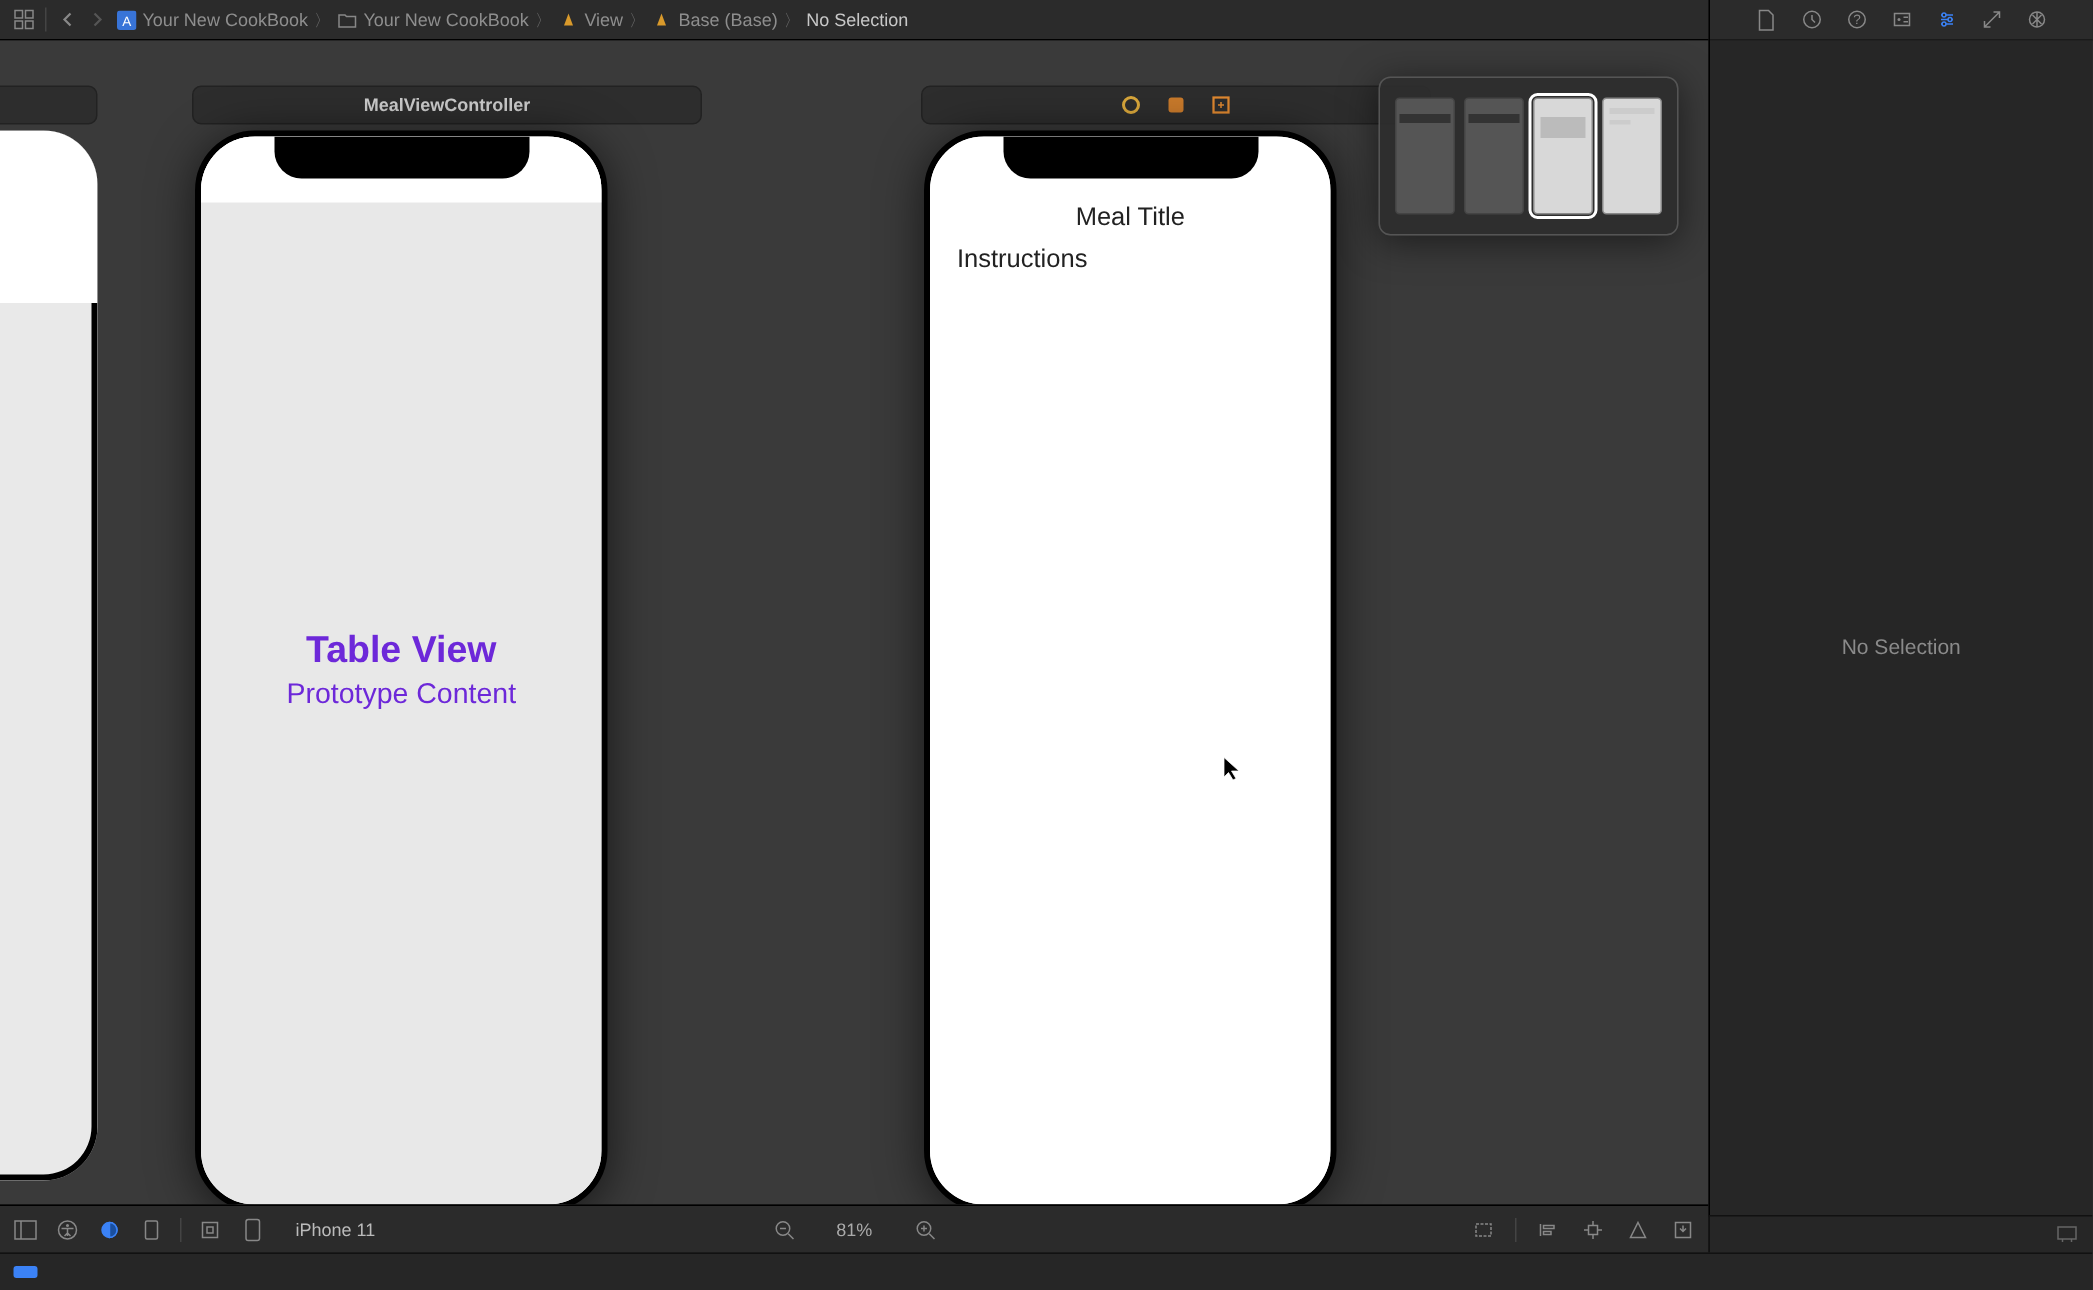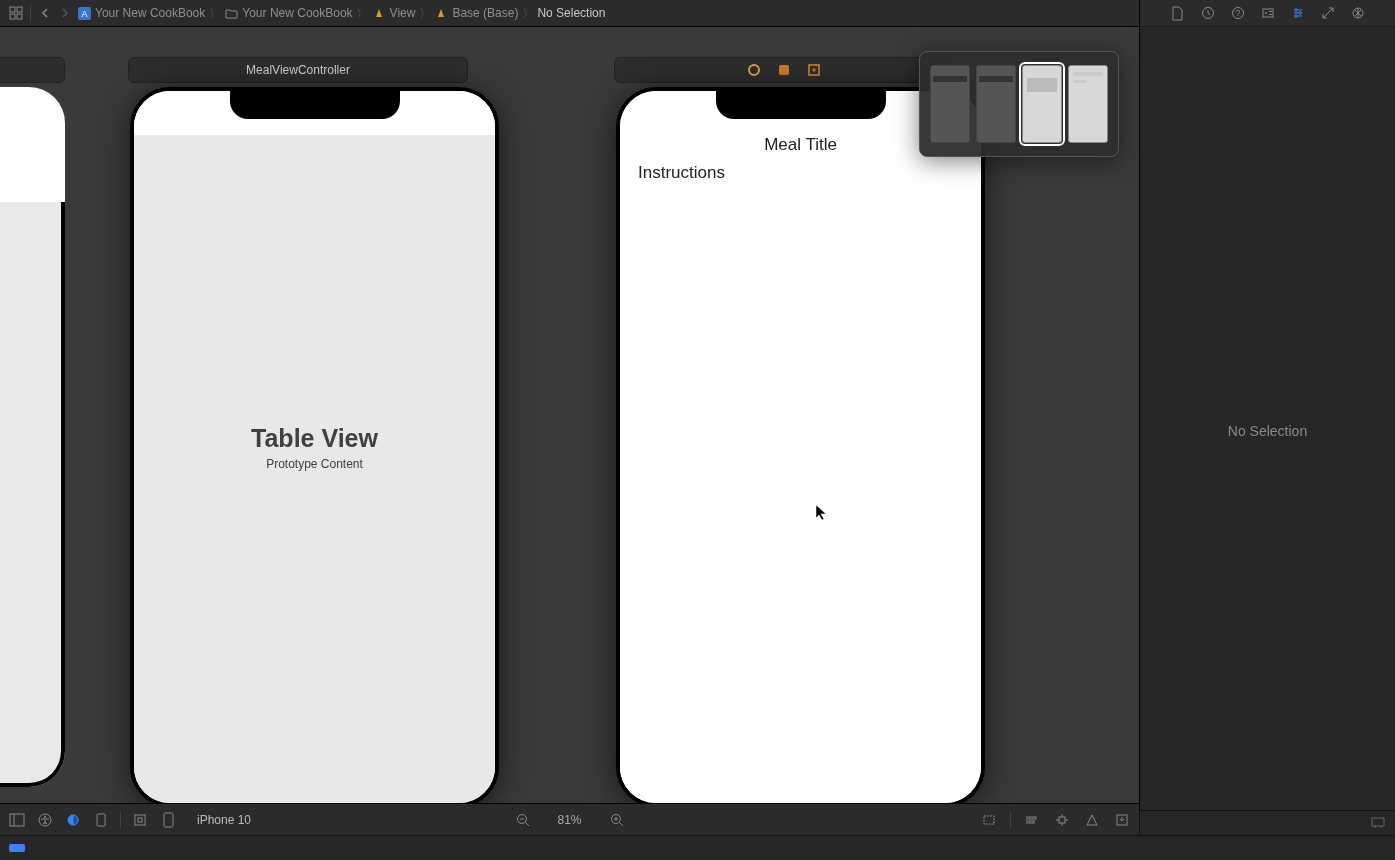--- a/index.html
+++ b/index.html
@@ -21,37 +21,37 @@
   .inspector { position: absolute; top: 0; right: 0; bottom: 25px; width: 256px; background: #262626; border-left: 1px solid #000; display: flex; flex-direction: column; }
   .inspector-tabs { height: 27px; display: flex; align-items: center; justify-content: center; gap: 12px; border-bottom: 1px solid #1a1a1a; background:#2b2b2b; }
   .inspector-tabs .itab { width: 18px; height: 18px; display:flex; align-items:center; justify-content:center; }
   .inspector-body { flex: 1; display: flex; align-items: center; justify-content: center; }
   .no-selection { color: #8a8a8a; font-size: 14px; }
   
   
   .canvas { position: absolute; top: 27px; left: 0; right: 256px; bottom: 57px; background: #3a3a3a; overflow: hidden; }
   
   
-  .scene-title { position: absolute; height: 26px; background: #2d2d2d; color: #ccc; font-size: 12px; font-weight: 400; display: flex; align-items: center; justify-content: center; border-radius: 6px; border: 1px solid #222; }
+  .scene-title { position: absolute; height: 26px; background: #2d2d2d; color: #ccc; font-size: 12px; font-weight: 700; display: flex; align-items: center; justify-content: center; border-radius: 6px; border: 1px solid #222; }
   
   
   .peek-left { position: absolute; left: -10px; top: 60px; width: 75px; height: 700px; background: #e9e9e9; border-radius: 0 36px 36px 0; box-shadow: 0 0 0 4px #000 inset; overflow:hidden; }
   .peek-title { position: absolute; top: 30px; left: -10px; width: 75px; }
   
   
-  .phone { position: absolute; width: 369px; height: 720px; background: #fff; border-radius: 40px; box-shadow: 0 4px 30px rgba(0,0,0,0.6); border: 4px solid #000; overflow: hidden; padding-left: 28px; }
+  .phone { position: absolute; width: 275px; height: 720px; background: #fff; border-radius: 40px; box-shadow: 0 4px 30px rgba(0,0,0,0.6); border: 4px solid #000; overflow: hidden; padding-left: 28px; }
   .phone .notch { position: absolute; top: 0; left: 50%; transform: translateX(-50%); width: 170px; height: 28px; background: #000; border-radius: 0 0 18px 18px; z-index: 5; }
   
   .phone-a { left: 130px; top: 60px; }
   .phone-b { left: 616px; top: 60px; }
   
   .phone-a .body { position: absolute; inset: 0; background: #e8e8e8; }
-  .table-label { position: absolute; left: 0; right: 0; top: 50%; transform: translateY(-50%); text-align: center; color: #404040; }
+  .table-label { position: absolute; left: 0; right: 0; top: 50%; transform: translateY(-50%); text-align: center; color: #6d28d9; }
   .table-label .big { font-size: 25px; font-weight: 600; margin-bottom: 4px; }
-  .table-label .sub { font-size: 12px; font-weight: 500; }
+  .table-label .sub { font-size: 19px; font-weight: 500; }
   
   .phone-b .body { position: absolute; inset: 0; background: #fff; }
   .meal-title { text-align: center; font-size: 17px; color: #222; margin-top: 44px; font-weight: 400; }
   .imgview { margin: 18px 18px 0 18px; height: 120px; background: #b9b9b9; border: 1px solid #999; display: flex; align-items: center; justify-content: center; color: #fff; font-size: 13px; font-weight: 600; }
   .ingredients { margin: 30px 18px 0 18px; font-size: 17px; color: #222; }
   .instructions { margin: 8px 18px 0 18px; font-size: 17px; color: #222; }
   
   .scene-b-bar { position: absolute; left: 614px; top: 30px; width: 340px; height: 26px; background: #2d2d2d; border-radius: 6px; border: 1px solid #222; display: flex; align-items: center; justify-content: center; gap: 14px; }
   .scene-b-bar .mini-icon { width: 16px; height: 16px; display:flex; align-items:center; justify-content:center; }
   
@@ -286,21 +286,21 @@
         <svg width="14" height="14">
           <rect x="2" y="2" width="10" height="10" fill="none" stroke="#888"></rect>
           <rect x="5" y="5" width="4" height="4" fill="none" stroke="#888"></rect>
         </svg>
       </div>
     <div class="cbtn">
         <svg width="11" height="16">
           <rect x="1" y="1" width="9" height="14" rx="1.5" fill="none" stroke="#888"></rect>
         </svg>
       </div>
-    <span class="devname">iPhone 10</span>
+    <span class="devname">iPhone 11</span>
   </div>
   <div class="centergrp">
     <div class="cbtn">
         <svg width="14" height="14">
           <circle cx="6" cy="6" r="4.5" fill="none" stroke="#888"></circle>
           <line x1="9.5" y1="9.5" x2="13" y2="13" stroke="#888"></line>
           <line x1="4" y1="6" x2="8" y2="6" stroke="#888"></line>
         </svg>
       </div>
     <span>81%</span>

